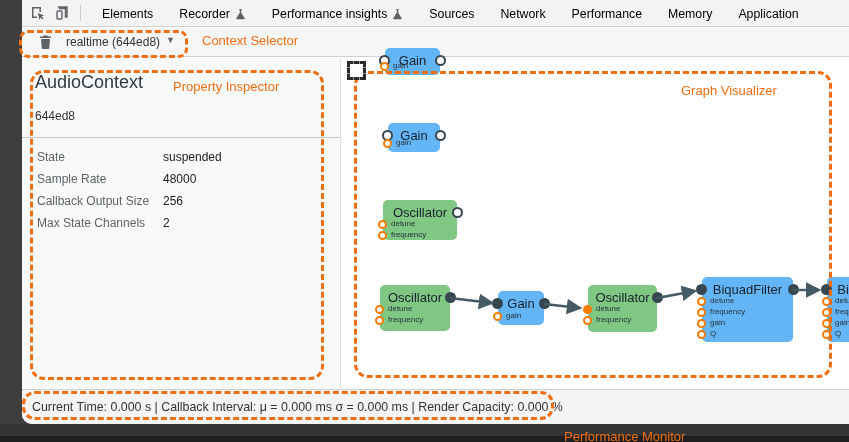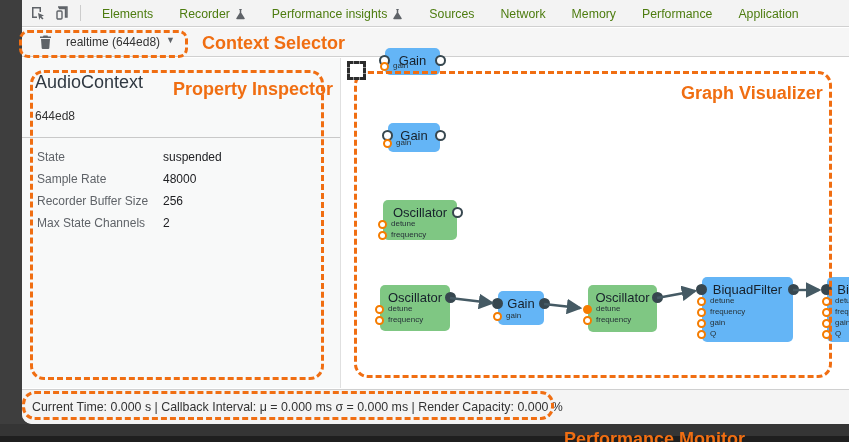--- a/index.html
+++ b/index.html
@@ -8,21 +8,21 @@
             background:linear-gradient(#3e3e3e 0 424px, #353535 424px 436px, #1f1f1f 436px); }
 
   
   .devtools { position:absolute; left:22px; top:0; width:827px; height:424px;
               background:#fff; border-bottom-left-radius:10px; overflow:hidden; }
 
   .tabbar { position:absolute; left:0; top:0; width:100%; height:27px; background:#f3f3f3;
             border-bottom:1px solid #d0d0d0; display:flex; align-items:center; color:#333; }
   .tabbar .toolicon { width:17px; height:16px; margin-left:7px; color:#5f6368; display:flex; align-items:center; justify-content:center; }
   .tabbar .sep { width:1px; height:16px; background:#ccc; margin:0 8px 0 10px; }
-  .tab { padding:0 13px; font-size:12.3px; color:#4d7c0f; height:27px; display:flex; align-items:center; gap:5px; white-space:nowrap; cursor:default; }
+  .tab { padding:0 13px; font-size:12.3px; color:#000000; height:27px; display:flex; align-items:center; gap:5px; white-space:nowrap; cursor:default; }
   .flask { width:11px; height:12px; color:#5f6368; }
 
   .ctxbar { position:absolute; left:0; top:28px; width:100%; height:29px; background:#f6f6f6;
             border-bottom:1px solid #d0d0d0; display:flex; align-items:center; }
   .trash-btn { width:26px; height:24px; margin-left:10px; display:flex; align-items:center; justify-content:center; color:#5f6368; }
   .ctx-dd { display:flex; gap:6px; margin-left:8px; font-size:12px; color:#333; }
   .caret { font-size:9px; color:#5f6368; }
 
   .content { position:absolute; left:0; top:58px; width:100%; height:330px; display:flex; }
   .inspector { width:319px; height:100%; background:#f8f9f9; border-right:1px solid #e0e0e0; padding:14px 0 0 13px; }
@@ -46,21 +46,21 @@
   .node-title { font-size:13px; color:#17212b; text-align:center; padding-top:5px; white-space:nowrap; }
   .port { position:absolute; width:11px; height:11px; border-radius:50%; border:2px solid #37474f; background:#fff; }
   .port.filled { background:#37474f; }
   .param-port { position:absolute; width:9px; height:9px; border-radius:50%; border:2px solid #f57c00; background:#fff; }
   .param-port.filled { background:#f57c00; }
   .param-label { position:absolute; font-size:8px; color:#263238; white-space:nowrap; }
   .edges-svg { position:absolute; left:0; top:0; z-index:3; }
 
   
   .ann { position:absolute; border:3px dashed; z-index:10; pointer-events:none; }
-  .ann-label { position:absolute; font-size:18px; font-weight:bold; z-index:11; white-space:nowrap; pointer-events:none; }
+  .ann-label { position:absolute; font-size:13px; font-weight:normal; z-index:11; white-space:nowrap; pointer-events:none; }
   .ann-handle { position:absolute; left:347px; top:61px; width:19px; height:19px; background:#fff;
                 border:3px dashed #2b2b2b; z-index:12; pointer-events:none; }
 </style>
 </head>
 <body>
 
 <div class="screen">
   <div class="devtools">
 
     <div class="tabbar">
@@ -93,24 +93,24 @@
               <path d="M4.5 1h3v0.9h-0.7v3.2L10.6 11a0.8 0.8 0 0 1-0.7 1.2H2.1A0.8 0.8 0 0 1 1.4 11L5.2 5.1V1.9h-0.7z" fill="currentColor"></path>
             </svg>
           </div>
           <div class="tab">
             <span>Sources</span>
           </div>
           <div class="tab">
             <span>Network</span>
           </div>
           <div class="tab">
+            <span>Performance</span>
+          </div>
+          <div class="tab">
             <span>Memory</span>
-          </div>
-          <div class="tab">
-            <span>Performance</span>
           </div>
           <div class="tab">
             <span>Application</span>
           </div>
         </div>
     </div>
 
     <div class="ctxbar">
       <div class="trash-btn">
         <svg class="trash" width="13" height="14" viewBox="0 0 13 14">
@@ -132,21 +132,21 @@
         <div id="props-host">
             <div class="prop-row">
               <span class="prop-label">State</span>
               <span class="prop-value">suspended</span>
             </div>
             <div class="prop-row">
               <span class="prop-label">Sample Rate</span>
               <span class="prop-value">48000</span>
             </div>
             <div class="prop-row">
-              <span class="prop-label">Recorder Buffer Size</span>
+              <span class="prop-label">Callback Output Size</span>
               <span class="prop-value">256</span>
             </div>
             <div class="prop-row">
               <span class="prop-label">Max State Channels</span>
               <span class="prop-value">2</span>
             </div>
           </div>
       </div>
       <div class="grapharea"></div>
     </div>

